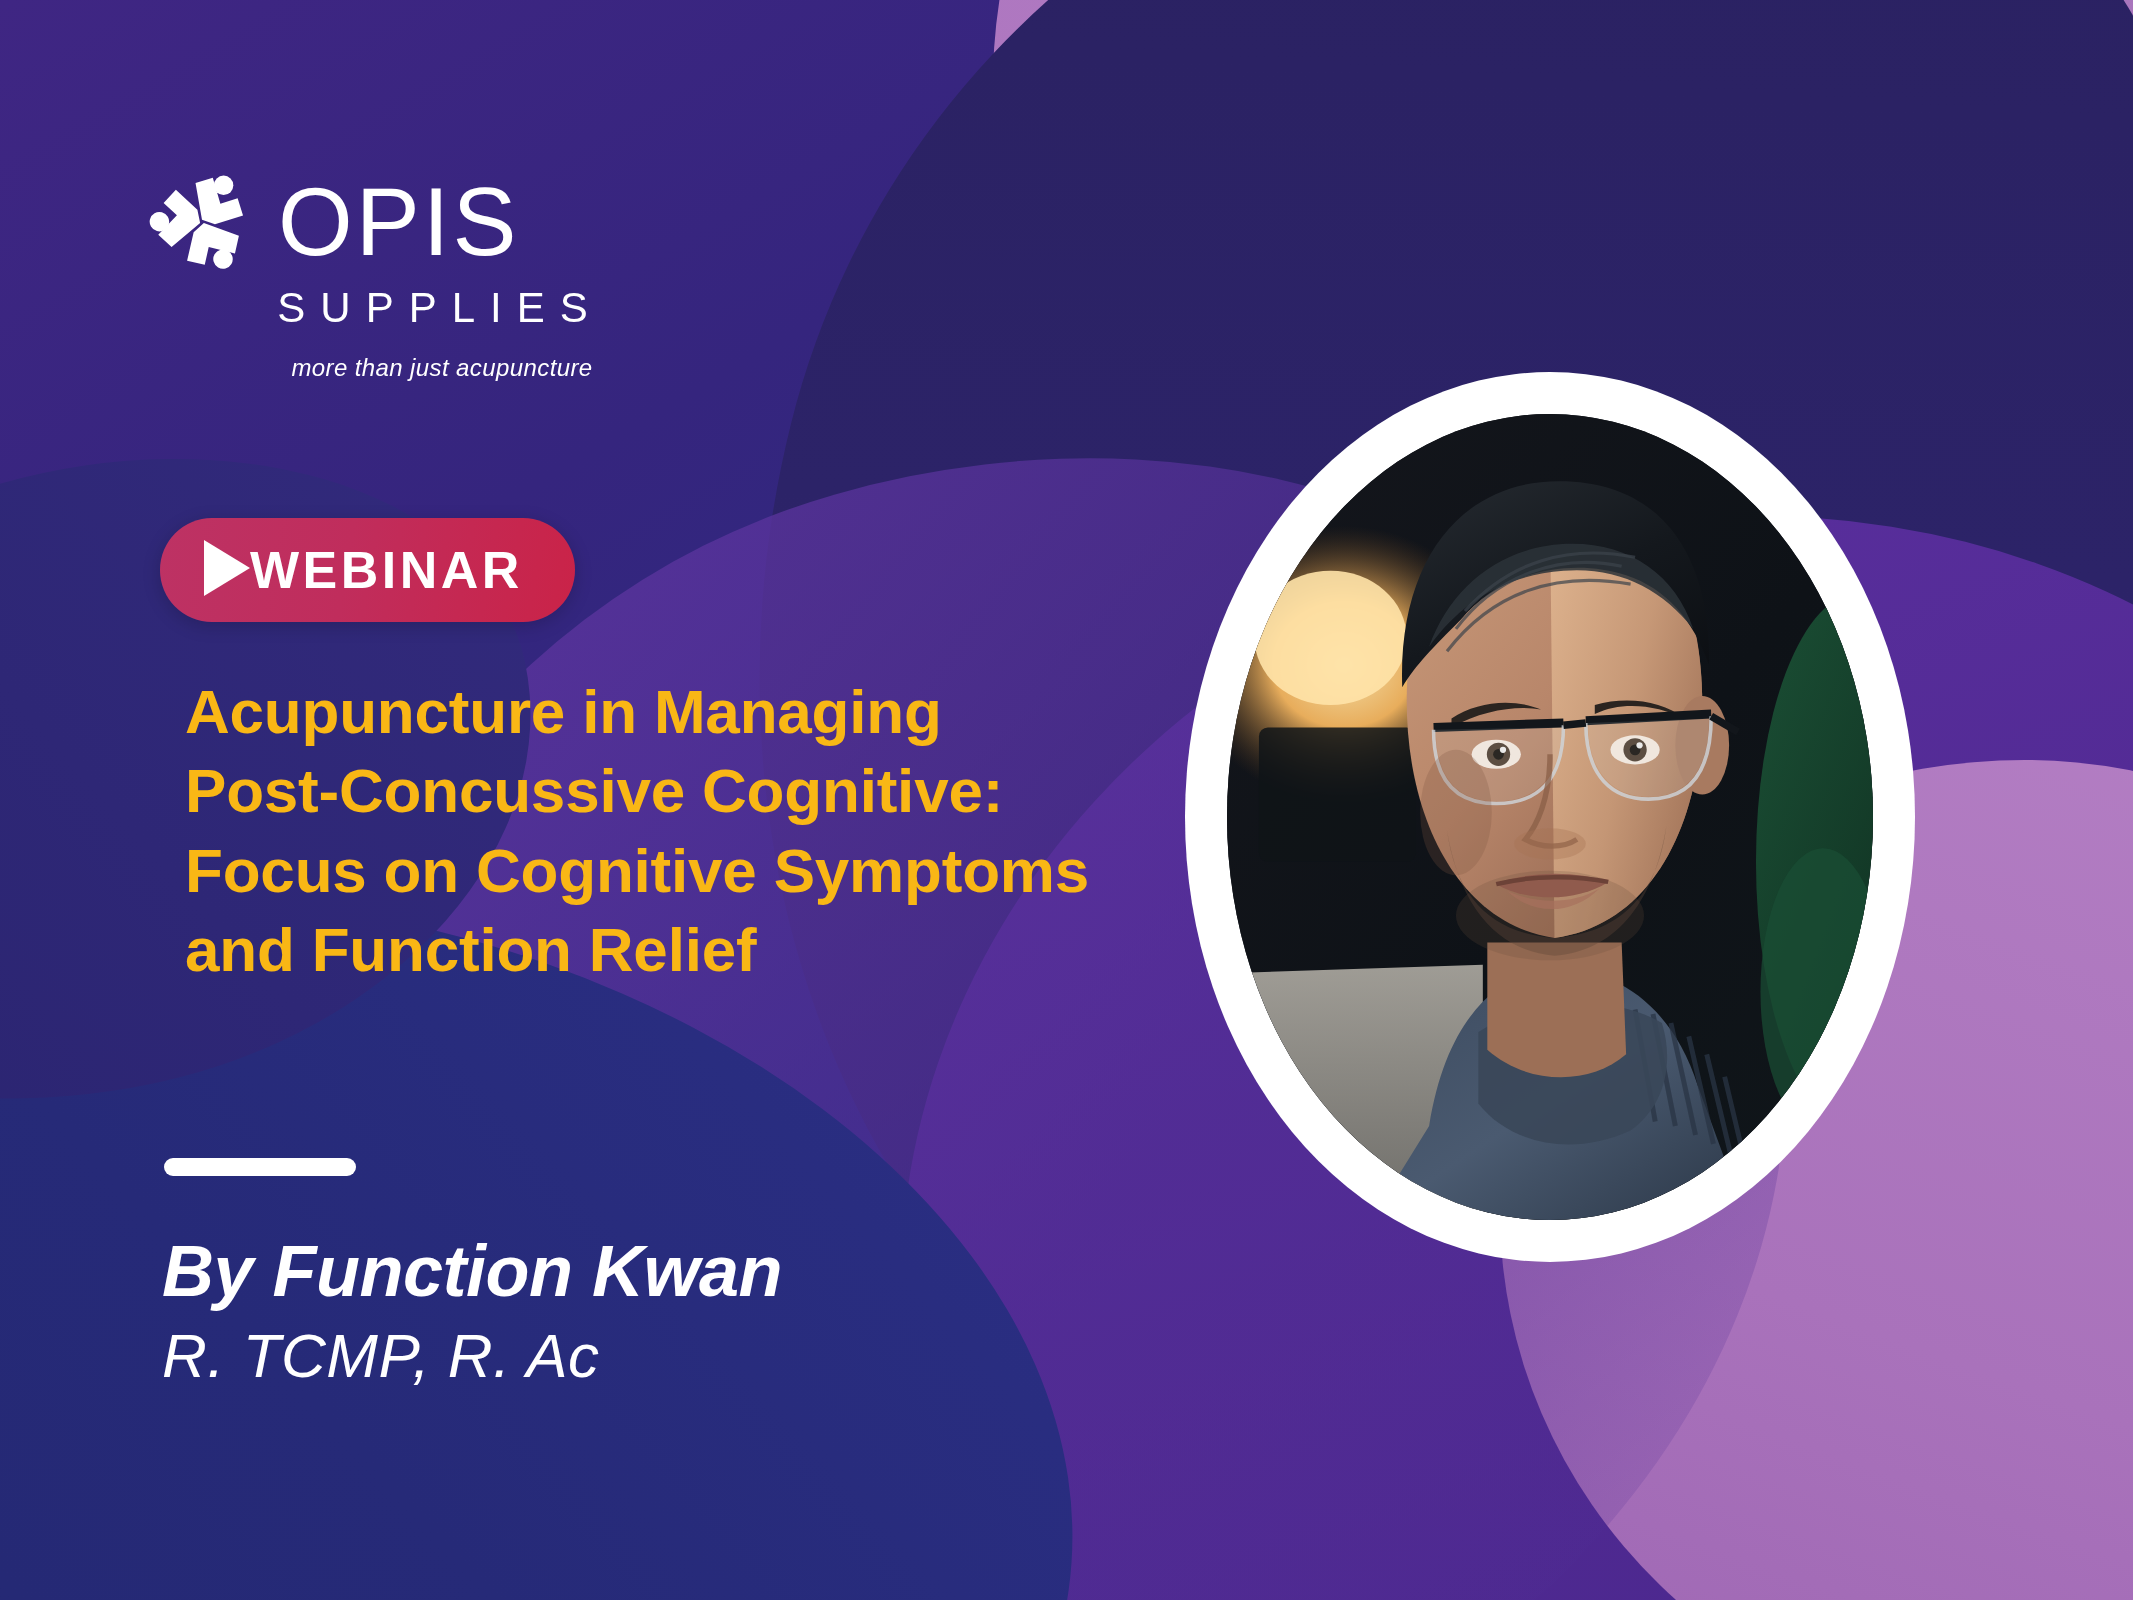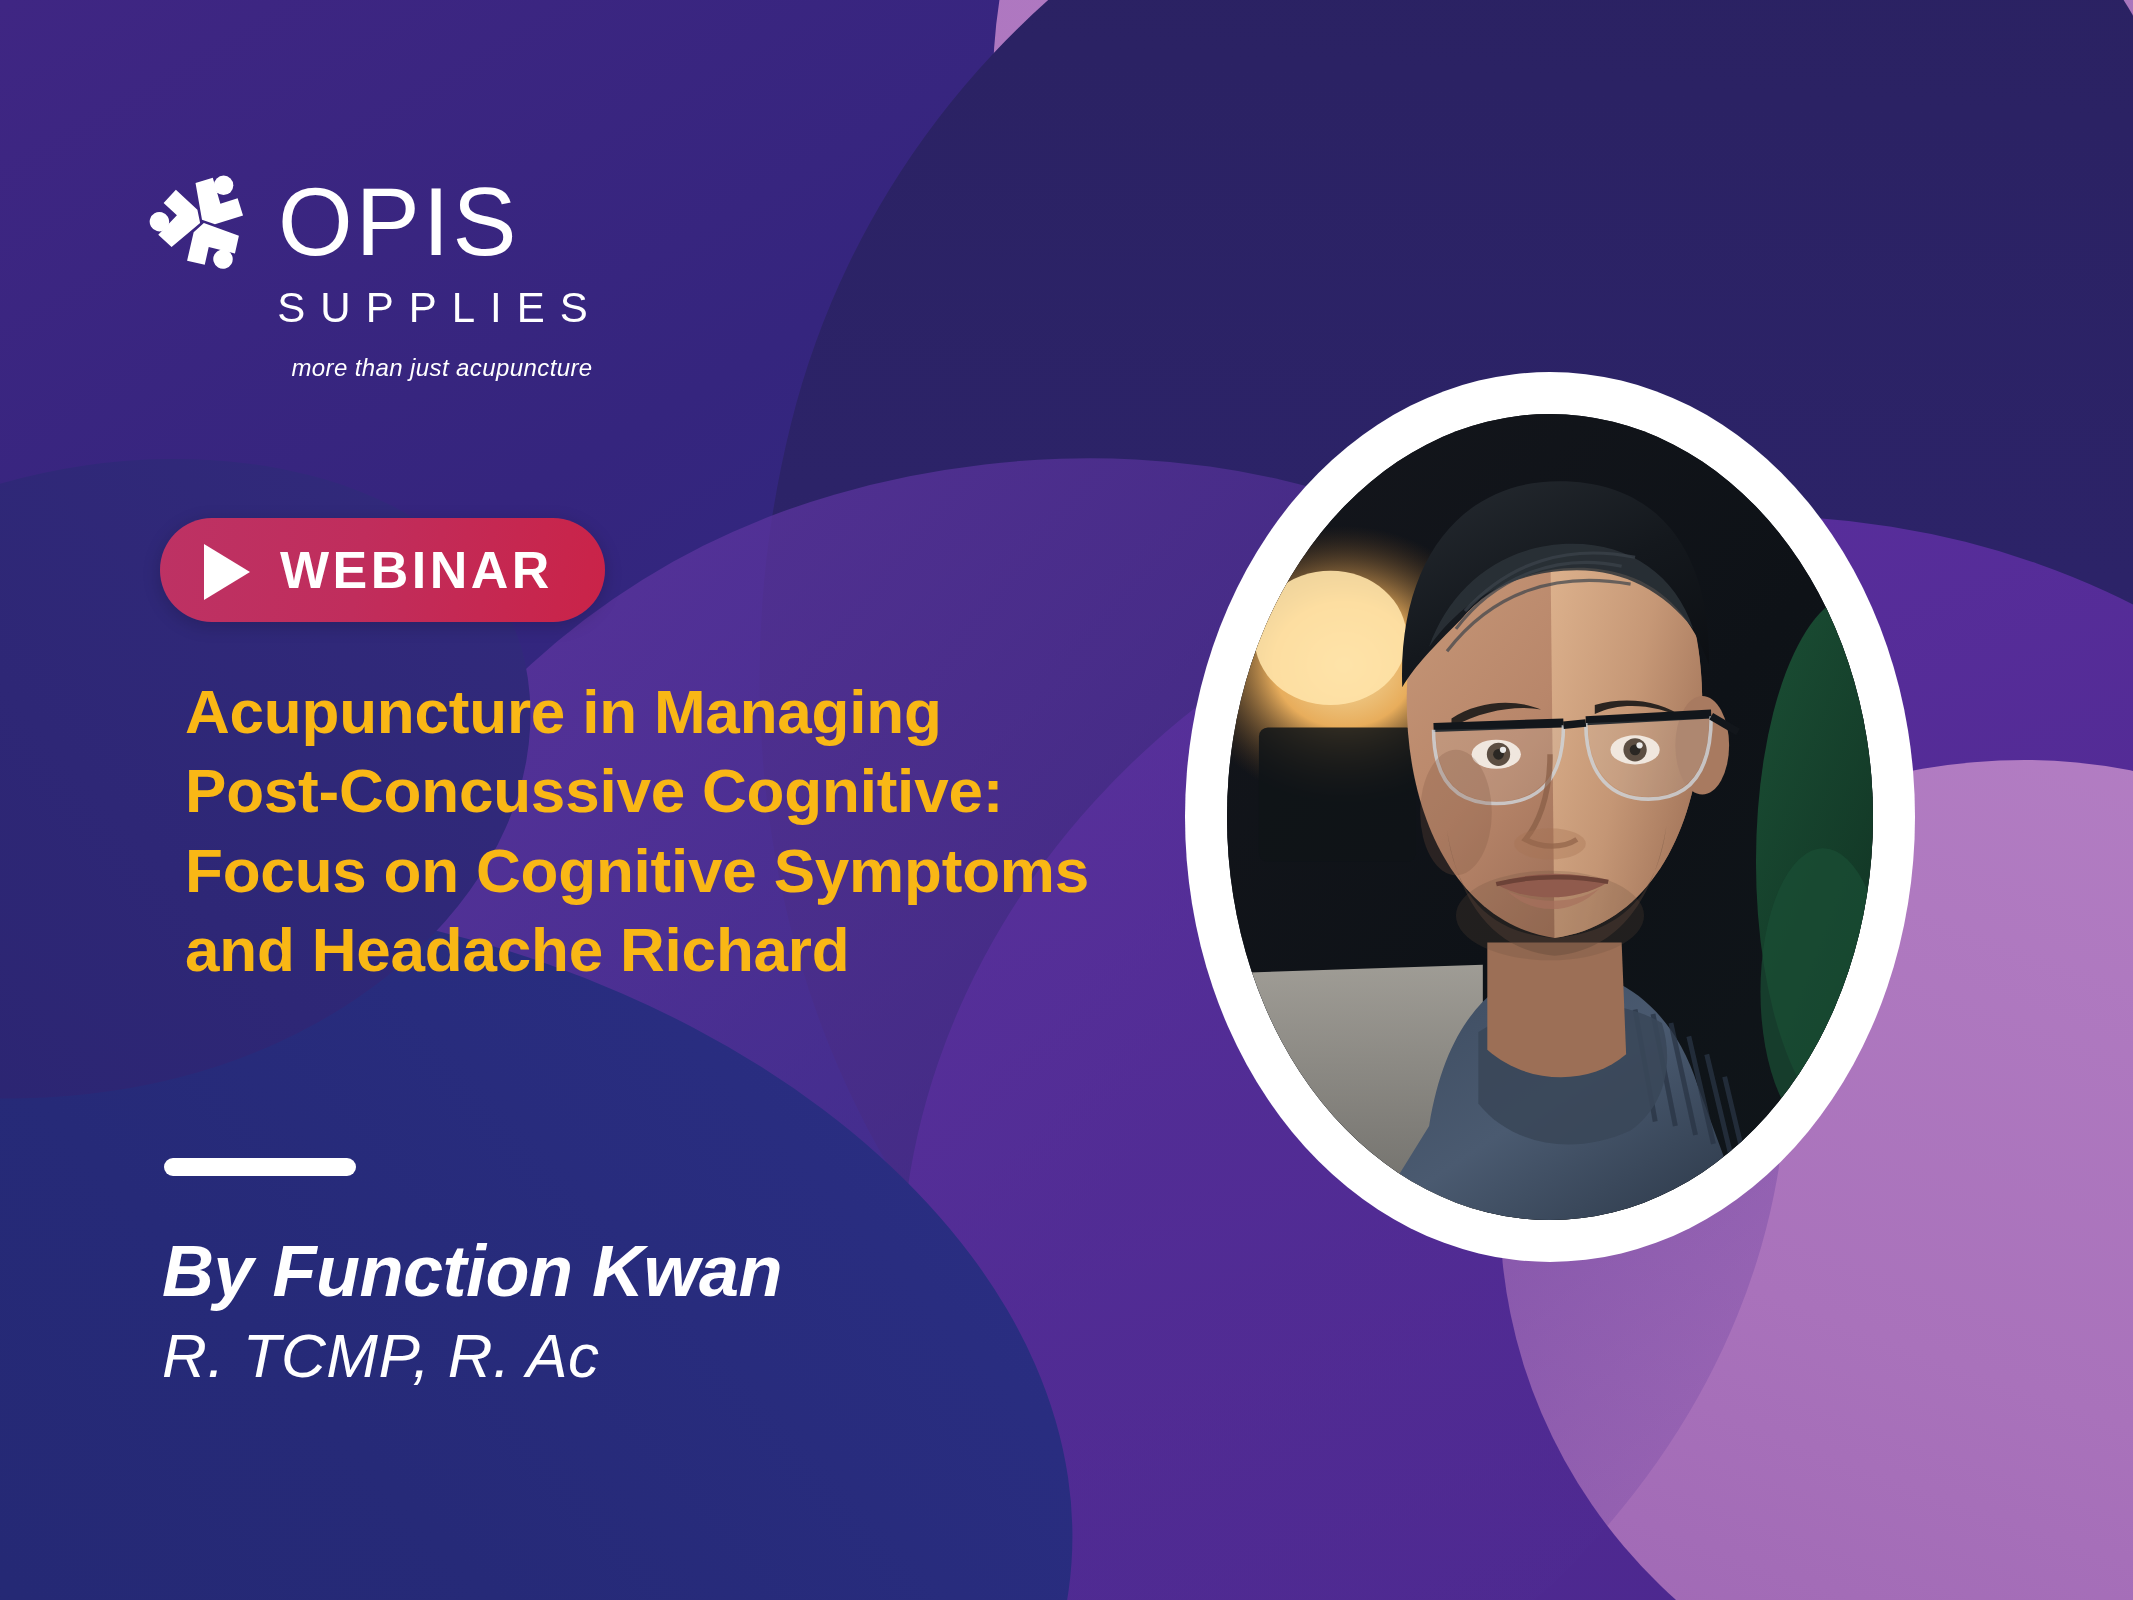--- a/index.html
+++ b/index.html
@@ -147,22 +147,21 @@
     margin-top: 22px;
     padding-left: 118px;
   }
 
   
   #badge {
     position: absolute;
     left: 160px;
     top: 518px;
     display: inline-flex;
-    align-items: flex-end;
-    gap: 30px;
+    align-items: flex-start;
     padding: 22px 52px 22px 44px;
     border-radius: 70px;
     background: linear-gradient(100deg, #bd3264 0%, #c02d5c 45%, #ca2348 100%);
     box-shadow: 0 4px 18px rgba(0,0,0,0.18);
   }
   #play-icon {
     width: 0; height: 0;
     border-left: 46px solid #ffffff;
     border-top: 28px solid transparent;
     border-bottom: 28px solid transparent;
@@ -292,21 +291,21 @@
 
     <div id="badge">
       <span id="play-icon"></span>
       <span id="badge-label">WEBINAR</span>
     </div>
 
     <div id="title">
       <span class="tl">Acupuncture in Managing</span>
       <span class="tl">Post-Concussive Cognitive:</span>
       <span class="tl">Focus on Cognitive Symptoms</span>
-      <span class="tl">and Headache Richard</span>
+      <span class="tl">and Function Relief</span>
     </div>
 
     <div id="divider"></div>
 
     <div id="presenter">
       <div id="presenter-name">By Function Kwan</div>
       <div id="presenter-credentials">R. TCMP, R. Ac</div>
     </div>
 
     <div id="portrait-frame">

